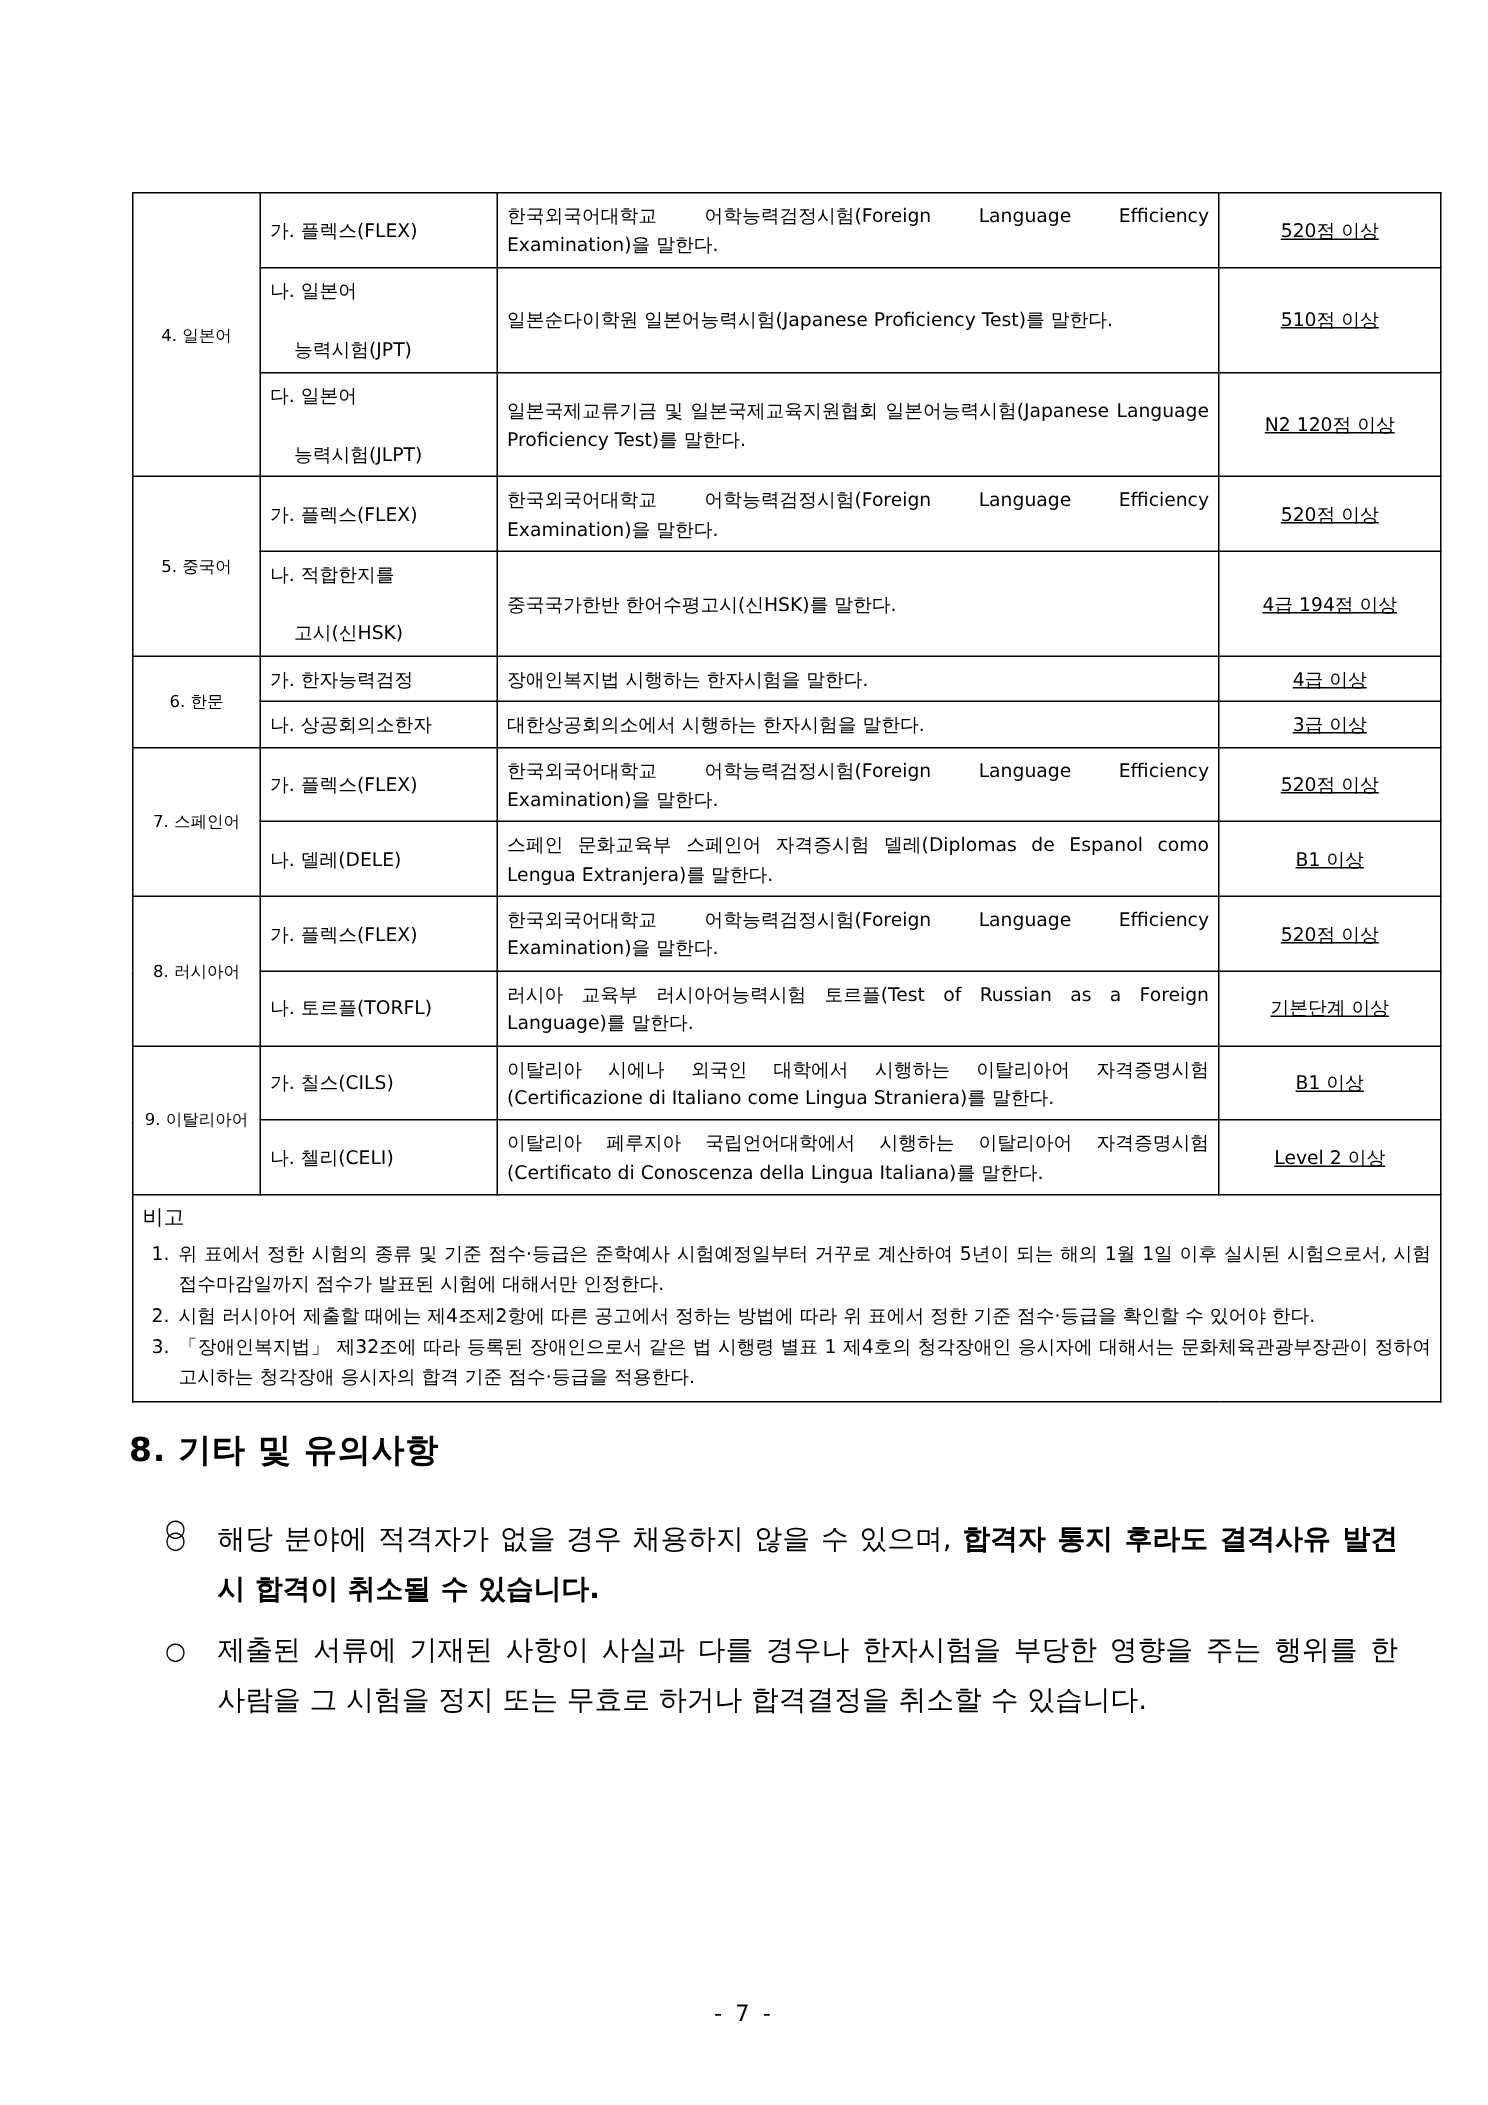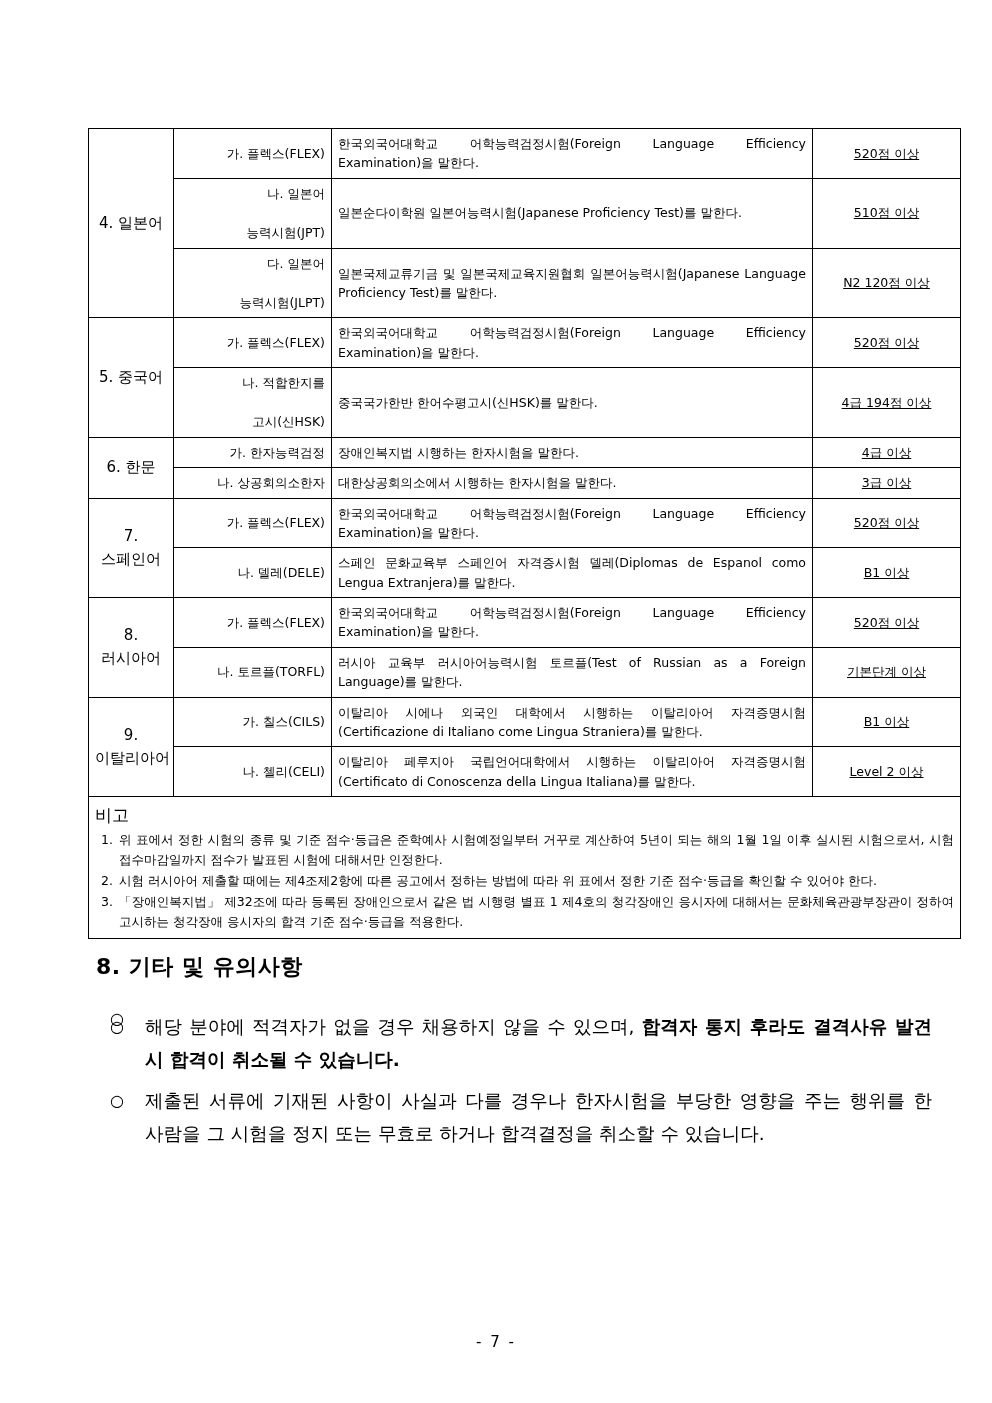--- a/index.html
+++ b/index.html
@@ -41,25 +41,25 @@
   }
   table.lang-table td {
     border: 1px solid #000000;
     padding: 5px 6px;
     vertical-align: middle;
     word-break: keep-all;
   }
   td.col-lang {
     width: 72px;
     text-align: center;
-    font-size: 15px;
+    font-size: 11px;
   }
   td.col-test {
     width: 145px;
-    text-align: right;
+    text-align: left;
     padding-left: 8px;
   }
   td.col-desc {
     width: 468px;
     text-align: justify;
     text-align-last: left;
     padding-left: 7px;
     padding-right: 7px;
   }
   td.col-score {
@@ -72,21 +72,21 @@
     padding-left: 16px;
     margin-top: 20px;
   }
 
   
   td.notes-cell {
     padding: 6px 8px 8px 8px;
     text-align: left;
   }
   .notes-title {
-    font-size: 17px;
+    font-size: 14px;
     margin: 0 0 2px 0;
   }
   ol.notes-list {
     margin: 0;
     padding: 0;
     list-style: none;
     font-size: 12.5px;
     line-height: 1.6;
   }
   ol.notes-list li {
@@ -99,21 +99,21 @@
   }
   ol.notes-list li .num {
     position: absolute;
     left: 6px;
     top: 0;
   }
 
   
   .section-heading {
     position: absolute;
-    left: 96px;
+    left: 86px;
     top: 952px;
     font-size: 22px;
     font-weight: bold;
     letter-spacing: 0.5px;
     font-family: "DejaVu Sans", "Liberation Sans", sans-serif;
   }
 
   .bullets {
     position: absolute;
     left: 108px;

